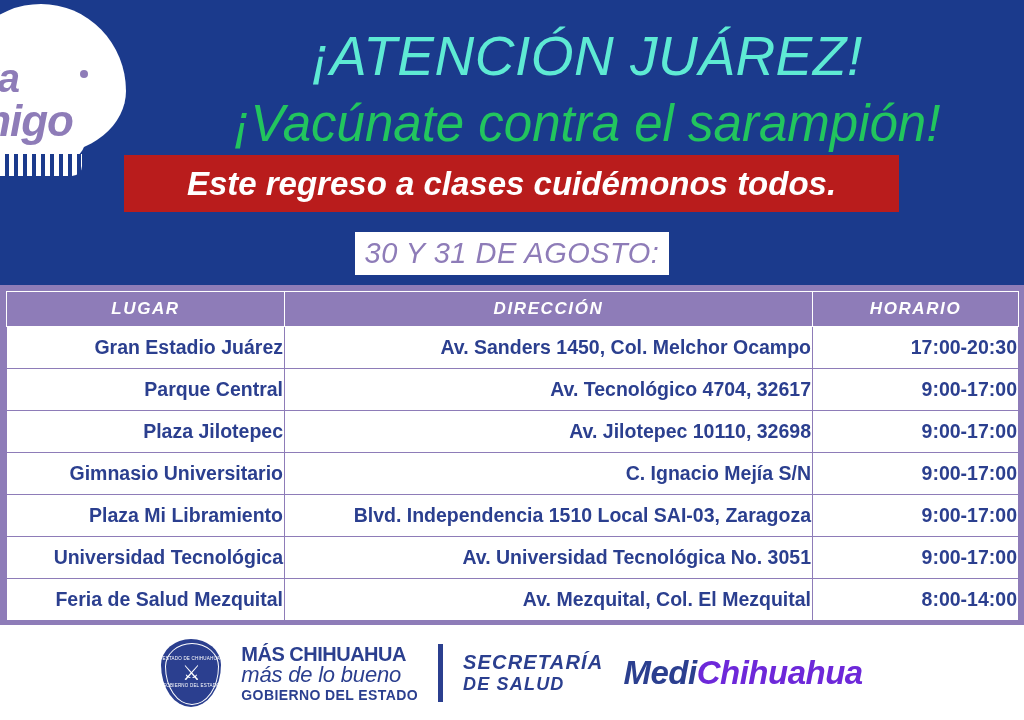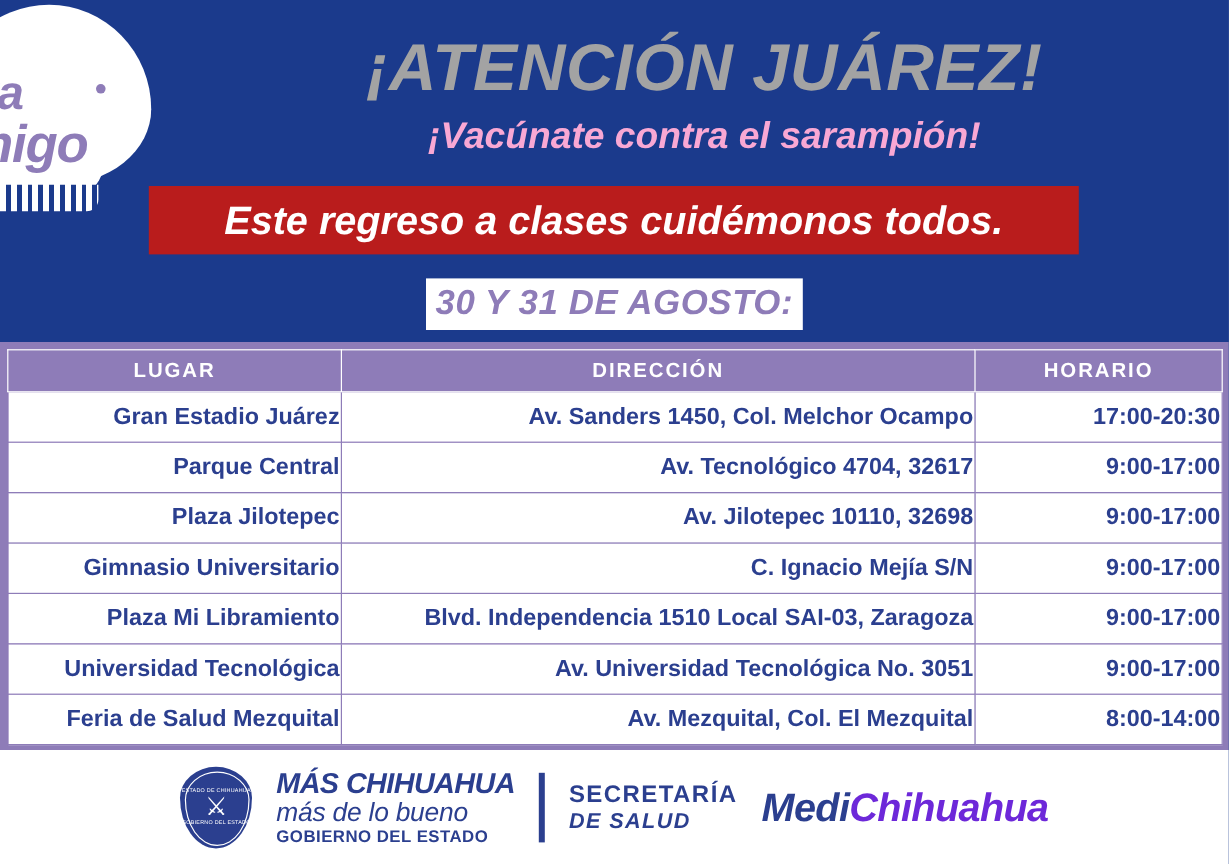--- a/index.html
+++ b/index.html
@@ -96,36 +96,36 @@
     border-radius: 50%;
   }
 
   
   .headline-1 {
     position: absolute;
     left: 150px;
     top: 28px;
     width: 874px;
     text-align: center;
-    color: #a3a3a3;
+    color: #5eead4;
     font-size: 55px;
-    font-weight: bold;
+    font-weight: normal;
     font-style: italic;
     letter-spacing: 0.5px;
     line-height: 1.05;
   }
   .headline-2 {
     position: absolute;
     left: 150px;
     top: 96px;
     width: 874px;
     text-align: center;
-    color: #f9a8d4;
-    font-size: 31px;
-    font-weight: bold;
+    color: #22c55e;
+    font-size: 51px;
+    font-weight: normal;
     font-style: italic;
     line-height: 1.1;
   }
   .subhead-band {
     position: absolute;
     left: 124px;
     top: 155px;
     width: 775px;
     height: 57px;
     background: #b91c1c;
@@ -146,21 +146,21 @@
     width: 314px;
     height: 43px;
     background: #ffffff;
     display: flex;
     align-items: center;
     justify-content: center;
   }
   .date-chip span {
     color: #8e7cb8;
     font-size: 29px;
-    font-weight: bold;
+    font-weight: normal;
     font-style: italic;
     letter-spacing: 0.5px;
   }
 
   
   .table-zone {
     position: absolute;
     left: 0;
     top: 285px;
     width: 1024px;
@@ -178,20 +178,21 @@
   }
   table.sched th {
     height: 32px;
     background: #8e7cb8;
     color: #ffffff;
     font-size: 17px;
     font-weight: bold;
     letter-spacing: 1.6px;
     text-align: center;
     border: 1px solid #ffffff;
+    font-style: italic;
   }
   table.sched td {
     height: 39px;
     background: #ffffff;
     color: #2b3f8f;
     font-size: 19.5px;
     font-weight: bold;
     text-align: right;
     border: 1px solid #8e7cb8;
   }
@@ -245,23 +246,22 @@
   .gob-shield .eagle {
     font-size: 21px;
     line-height: 20px;
     z-index: 2;
   }
   .mas-chih {
     color: #2b3f8f;
     line-height: 1;
   }
   .mas-chih .l1 {
-    font-size: 24px;
-    font-weight: bold;
-    font-style: italic;
+    font-size: 20px;
+    font-weight: bold;
     letter-spacing: -0.5px;
   }
   .mas-chih .l2 {
     font-size: 22px;
     font-style: italic;
     letter-spacing: -0.2px;
   }
   .mas-chih .l3 {
     font-size: 14px;
     font-weight: bold;
@@ -273,20 +273,21 @@
     height: 58px;
     background: #2b3f8f;
   }
   .secretaria {
     color: #2b3f8f;
     line-height: 1.15;
   }
   .secretaria .s1 {
     font-size: 20px;
     font-weight: bold;
+    font-style: italic;
     letter-spacing: 1.2px;
   }
   .secretaria .s2 {
     font-size: 18px;
     font-weight: bold;
     font-style: italic;
     letter-spacing: 1.2px;
   }
   .medi {
     font-size: 33px;

